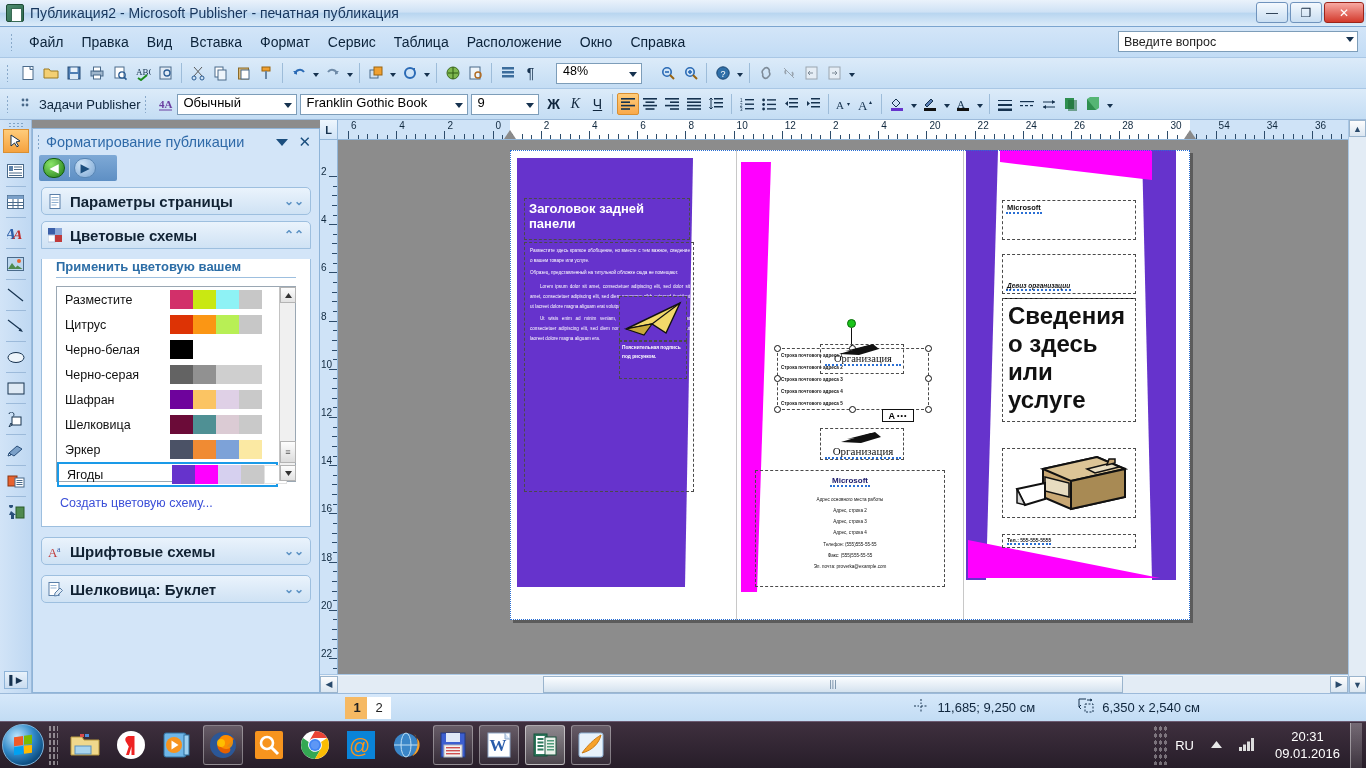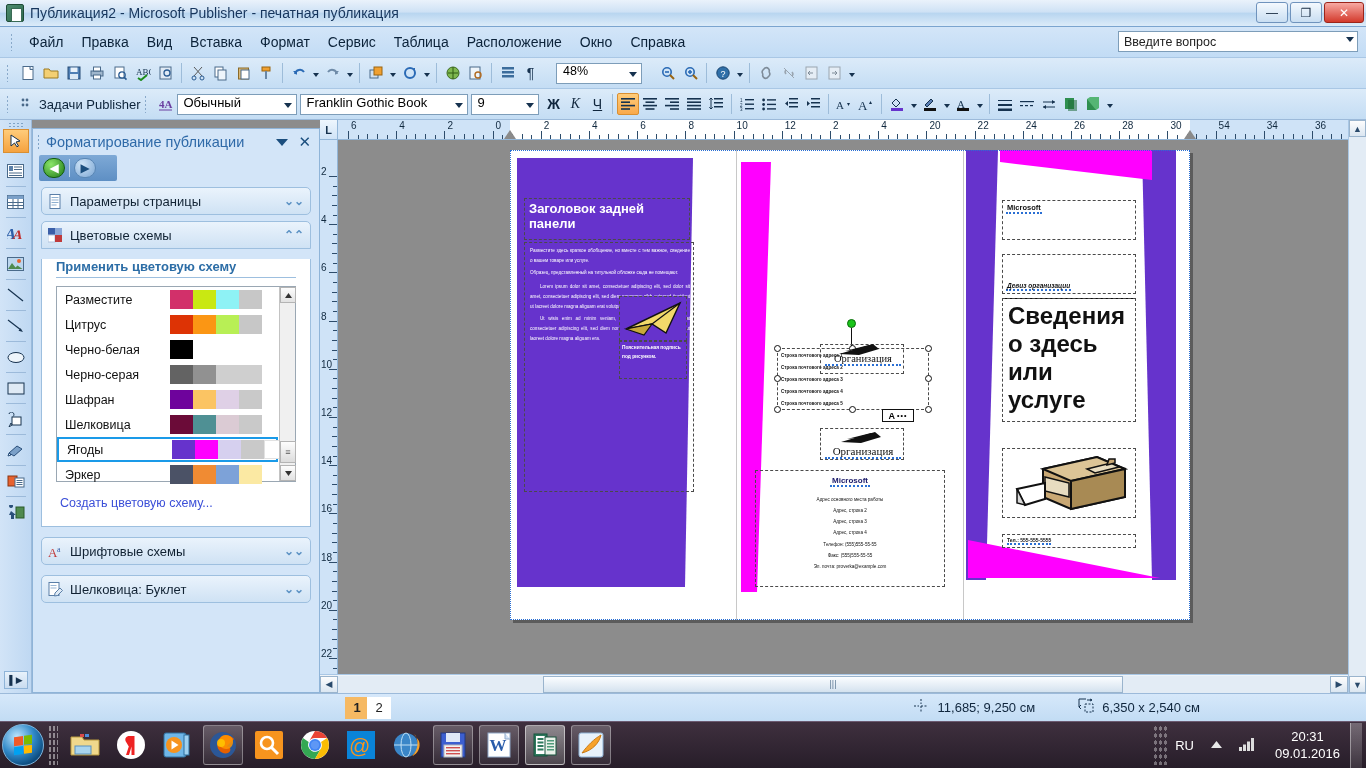--- a/index.html
+++ b/index.html
@@ -116,21 +116,21 @@
      display:flex;align-items:center;border-radius:2px;width:78px;}
   .navb{width:22px;height:20px;margin:0 4px;border-radius:11px;display:flex;align-items:center;justify-content:center;
         font-size:12px;color:#fff;}
   .navb.g{background:radial-gradient(circle at 35% 30%,#8ce66a,#1f7a16);border:1px solid #135c0f;}
   .navb.b{background:radial-gradient(circle at 35% 30%,#cfe4f7,#7ba6d4);border:1px solid #5a87b5;color:#1b4e7e;}
   .navsep{width:1px;height:18px;background:#bcd5ee;}
 
   .section{margin:6px 8px 0 8px;height:28px;border:1px solid #9dbfdf;border-radius:5px;
     background:linear-gradient(to bottom,#eaf3fc,#cfe2f4);display:flex;align-items:center;padding:0 6px;}
   .sec-ico{width:15px;height:15px;margin-right:7px;flex:none;}
-  .sec-title{font-size:13px;font-weight:normal;color:#123;flex:1;}
+  .sec-title{font-size:15px;font-weight:bold;color:#123;flex:1;}
   .chev{color:#5c92c4;font-size:12px;font-weight:bold;}
   .sec-body{margin:0 8px;background:#fff;border:1px solid #9dbfdf;border-top:none;}
 
   .applylbl{font-size:13px;font-weight:bold;color:#2c6da6;margin:10px 0 3px 14px;}
   .applyrule{height:1px;background:#9dbfdf;margin:0 14px 8px 14px;}
 
   .schemelist{margin:0 14px 0 14px;border:1px solid #9aa7b3;height:196px;position:relative;background:#fff;}
   .scheme-scroll{position:absolute;right:0;top:0;width:16px;height:100%;background:#f0f0f0;border-left:1px solid #c3c3c3;}
   .sc-arrow{width:16px;height:16px;background:linear-gradient(to bottom,#fdfdfd,#e2e2e2);border:1px solid #b4b4b4;
      display:flex;align-items:center;justify-content:center;}
@@ -753,21 +753,21 @@
             <rect x="0" y="0" width="7" height="7" fill="#3b5fa8"></rect>
             <rect x="7" y="0" width="7" height="7" fill="#8aa8d8"></rect>
             <rect x="0" y="7" width="7" height="7" fill="#fff" stroke="#b0c4de"></rect>
             <rect x="7" y="7" width="7" height="7" fill="#c03a3a"></rect>
           </svg></span>
       <span class="sec-title">Цветовые схемы</span>
       <span class="chev">⌃⌃</span>
     </div>
 
     <div class="sec-body" style="height:268px;">
-      <div class="applylbl">Применить цветовую схему</div>
+      <div class="applylbl">Применить цветовую вашем</div>
       <div class="applyrule"></div>
 
       <div class="schemelist">
         <div id="scheme-rows" style="position:absolute;left:0;top:0;right:17px;">
             <div class="scheme-row">
               <div class="scheme-name">Разместите</div>
               <div class="swatches">
                 <div class="sw" style="background: rgb(210, 48, 106);"></div>
                 <div class="sw" style="background: rgb(201, 232, 18);"></div>
                 <div class="sw" style="background: rgb(142, 242, 245);"></div>
@@ -809,37 +809,37 @@
             </div>
             <div class="scheme-row">
               <div class="scheme-name">Шелковица</div>
               <div class="swatches">
                 <div class="sw" style="background: rgb(107, 11, 56);"></div>
                 <div class="sw" style="background: rgb(79, 144, 148);"></div>
                 <div class="sw" style="background: rgb(219, 203, 212);"></div>
                 <div class="sw" style="background: rgb(201, 201, 201);"></div>
               </div>
             </div>
+            <div class="scheme-row">
+              <div class="scheme-name">Эркер</div>
+              <div class="swatches">
+                <div class="sw" style="background: rgb(75, 82, 102);"></div>
+                <div class="sw" style="background: rgb(240, 139, 51);"></div>
+                <div class="sw" style="background: rgb(125, 162, 216);"></div>
+                <div class="sw" style="background: rgb(251, 233, 163);"></div>
+              </div>
+            </div>
             <div class="scheme-row selected">
               <div class="scheme-name">Ягоды</div>
               <div class="swatches">
                 <div class="sw" style="background: rgb(102, 51, 204);"></div>
                 <div class="sw" style="background: rgb(255, 0, 255);"></div>
                 <div class="sw" style="background: rgb(214, 208, 239);"></div>
                 <div class="sw" style="background: rgb(201, 201, 201);"></div>
                 <div class="sw" style="background: rgb(255, 255, 255); border: 1px solid rgb(226, 226, 226);"></div>
-              </div>
-            </div>
-            <div class="scheme-row">
-              <div class="scheme-name">Эркер</div>
-              <div class="swatches">
-                <div class="sw" style="background: rgb(75, 82, 102);"></div>
-                <div class="sw" style="background: rgb(240, 139, 51);"></div>
-                <div class="sw" style="background: rgb(125, 162, 216);"></div>
-                <div class="sw" style="background: rgb(251, 233, 163);"></div>
               </div>
             </div>
           </div>
         <div class="scheme-scroll">
           <div class="sc-arrow">
             <svg width="7" height="5" viewBox="0 0 7 5">
                 <path d="M3.5 0L7 5H0z" fill="#333"></path>
               </svg>
             </div>
           <div class="sc-thumb">≡</div>

